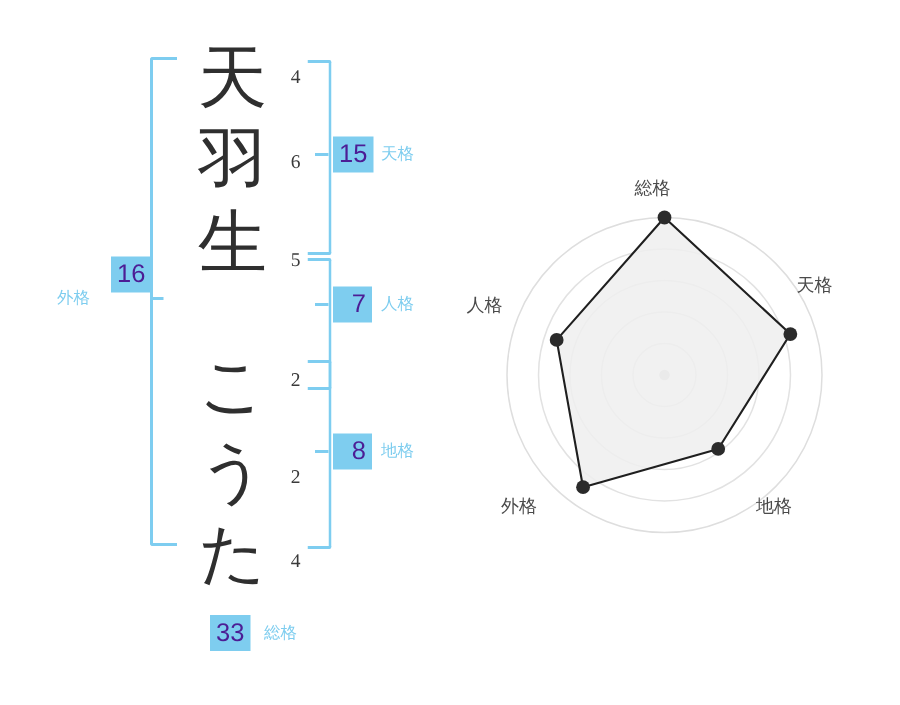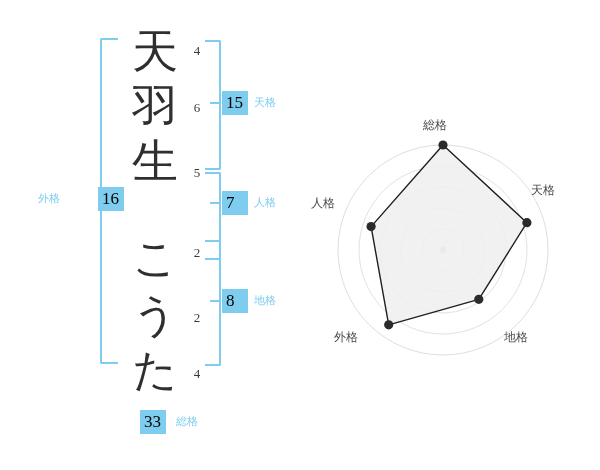--- a/index.html
+++ b/index.html
@@ -52,28 +52,28 @@
   }
   .brk-left{ 
     border-width:2px 2px 2px 0;
     border-radius:0 2px 2px 0;
   }
   .tick{position:absolute;background:#7ecdf0;height:2px;width:9px;}
 
   .badge{
     position:absolute;
     background:#7ecdef;
-    color:#000000;
+    color:#4c1d95;
     font-size:17px;
     line-height:24px;
     height:24px;
     min-width:26px;
     padding:0 4px;
-    text-align:left;
-    font-family:Liberation Serif, serif;
+    text-align:right;
+    font-family:Liberation Sans, sans-serif;
     box-sizing:border-box;
   }
   .badge-label{
     position:absolute;
     color:#7ecdef;
     font-family:"DejaVu Sans","Liberation Sans",sans-serif;
     font-size:11px;
     line-height:24px;
     height:24px;
     white-space:nowrap;
@@ -93,21 +93,21 @@
 </head>
 <body>
 
 <div class="stage">
 
   <div class="name-panel">
 
     <div class="brk brk-right" style="left:100px;top:38px;width:16px;height:322px;"></div>
     <div class="tick" style="left:100px;top:198px;"></div>
 
-    <div class="badge" style="left:74px;top:187px;margin-left:24px;">16</div>
+    <div class="badge" style="left:74px;top:171px;">16</div>
     <div class="badge-label" style="left:38px;top:187px;">外格</div>
 
     <div class="kanji" style="left:125px;top:28px;">天</div>
     <div class="stroke" style="left:188px;top:43px;">4</div>
 
     <div class="kanji" style="left:125px;top:83px;">羽</div>
     <div class="stroke" style="left:188px;top:100px;">6</div>
 
     <div class="kanji" style="left:125px;top:138px;">生</div>
     <div class="stroke" style="left:188px;top:165px;">5</div>

